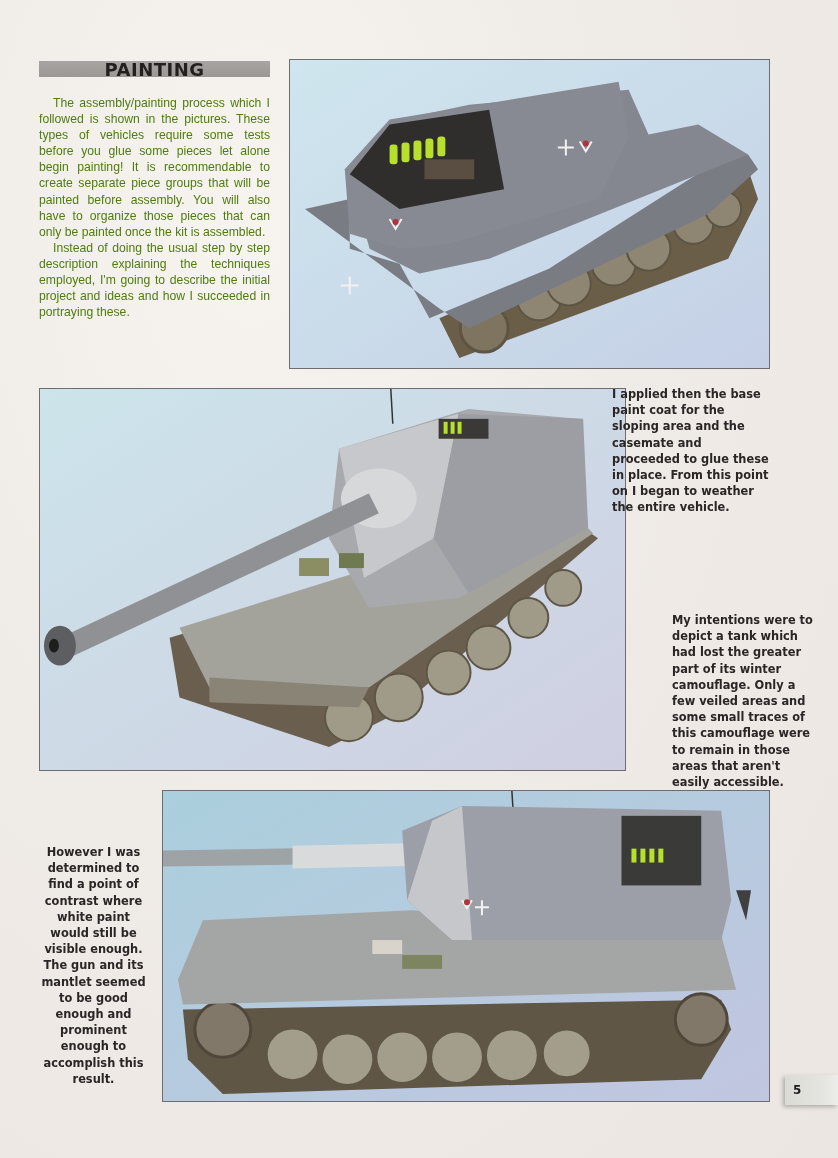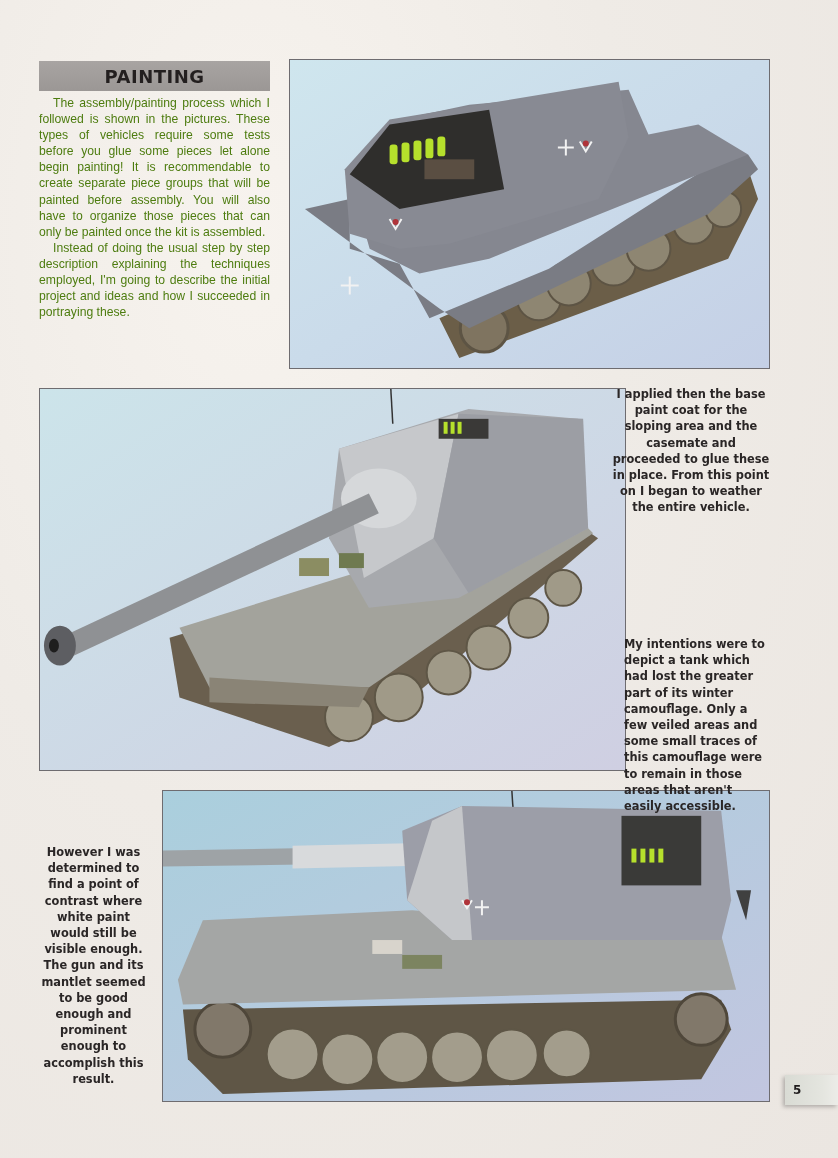--- a/index.html
+++ b/index.html
@@ -3,21 +3,21 @@
 <meta charset="utf-8">
 <style>
   html, body { margin:0; padding:0; }
   body {
     width:838px; height:1158px; position:relative; overflow:hidden;
     background: radial-gradient(ellipse at 30% 20%, #f7f3ee 0%, #efebe6 45%, #ebe6e1 100%);
     font-family: "Liberation Sans", sans-serif;
     color:#2a2626;
   }
   .heading-box {
-    position:absolute; left:39px; top:61px; width:231px; height:30px;
+    position:absolute; left:39px; top:61px; width:231px; height:16px;
     background: linear-gradient(#a8a4a2, #9b9795);
     display:flex; align-items:center; justify-content:center;
   }
   .heading-box h1 {
     margin:0; font-family:"DejaVu Sans", sans-serif; font-weight:bold;
     font-size:18px; letter-spacing:0.5px; color:#231f1f;
   }
   .body-text {
     position:absolute; left:39px; top:95px; width:231px;
     font-family:"Liberation Sans", sans-serif; font-size:12.2px; line-height:16.1px;
@@ -28,22 +28,22 @@
     position:absolute; border:1.5px solid #6e6c70; box-sizing:border-box; overflow:hidden;
   }
   .photo svg { display:block; width:100%; height:100%; }
   #photo1 { left:289px; top:59px; width:481px; height:310px; }
   #photo2 { left:39px; top:388px; width:587px; height:383px; }
   #photo3 { left:162px; top:790px; width:608px; height:312px; }
   .caption {
     position:absolute; font-family:"DejaVu Sans", sans-serif; font-weight:bold;
     font-size:11.4px; line-height:16.2px; color:#2a2626;
   }
-  #cap1 { left:612px; top:386px; width:158px; text-align:center; }
-  #cap2 { left:624px; top:612px; width:145px; text-align:left;margin-top:24px; }
+  #cap1 { left:612px; top:386px; width:158px; text-align:left; }
+  #cap2 { left:672px; top:612px; width:145px; text-align:left; }
   #cap3 { left:40px; top:844px; width:107px; text-align:center; }
   .page-tab {
     position:absolute; left:785px; top:1075px; width:53px; height:30px;
     background: linear-gradient(90deg, #d9dbd4 0%, #e4e5df 70%, #ecece8 100%);
     box-shadow: -2px 2px 4px rgba(0,0,0,0.25);
     display:flex; align-items:center; padding-left:8px; box-sizing:border-box;
   }
   .page-tab span { font-family:"DejaVu Sans", sans-serif; font-weight:bold; font-size:12px; color:#1f1c1c; }
 </style>
 </head>

